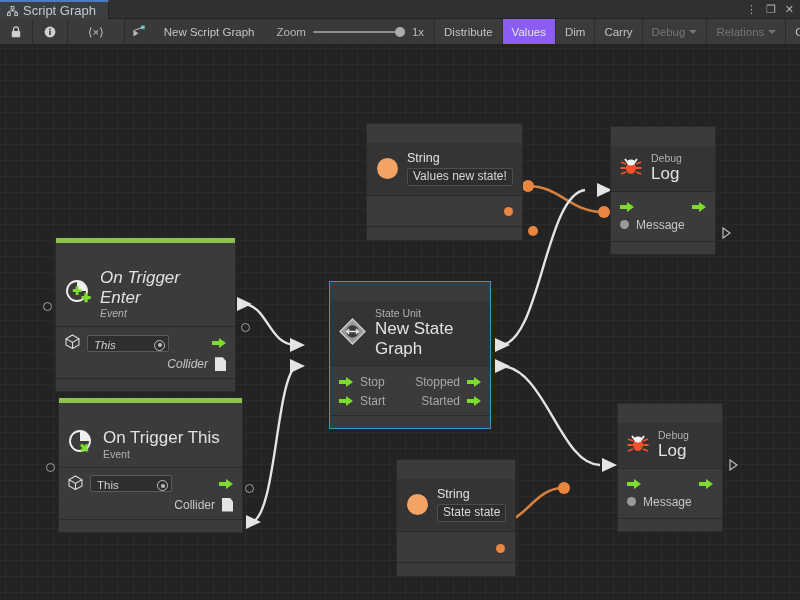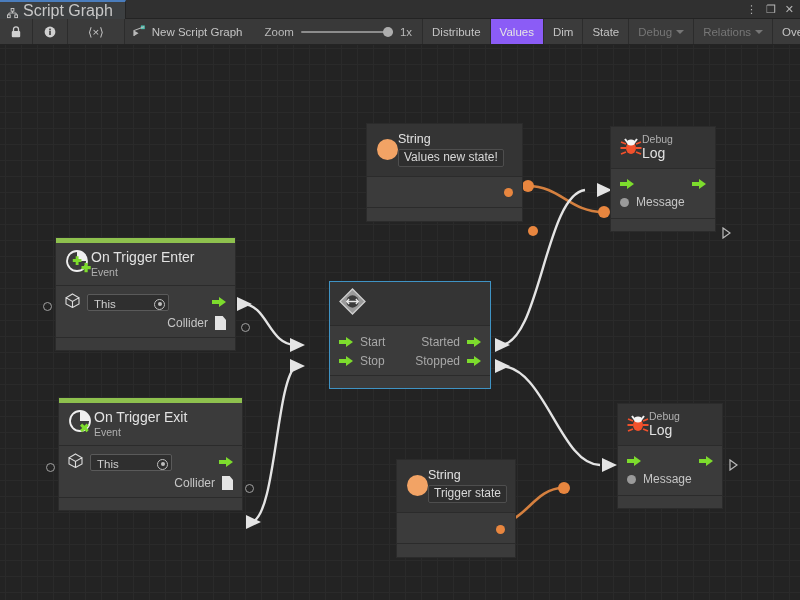--- a/index.html
+++ b/index.html
@@ -16,21 +16,21 @@
     position: absolute; left: 0; top: 0; width: 800px; height: 19px;
     background: #303030;
     border-bottom: 1px solid #232323;
   }
   .tab {
     position: absolute; left: 0; top: 0; height: 19px;
     background: #3c3f41;
     border-top: 2px solid #4a7dbd;
     display: flex; align-items: center; gap: 5px;
     padding: 0 12px 0 7px;
-    color: #c8c8c8; font-size: 16px;
+    color: #c8c8c8; font-size: 13px;
     border-right: 1px solid #232323;
   }
   .tab-icon { width: 11px; height: 11px; position: relative; flex: 0 0 auto; }
   .winbtns {
     position: absolute; right: 6px; top: 0; height: 19px;
     display: flex; align-items: center; gap: 9px;
     color: #b4b4b4;
   }
   .winbtn { font-size: 11px; line-height: 1; cursor: default; }
 
@@ -45,21 +45,21 @@
   .tb-btn {
     display: flex; align-items: center; justify-content: center;
     padding: 0 9px; border-right: 1px solid #2c2c2c;
     background: #3b3b3b; color: #c4c4c4;
     white-space: nowrap;
   }
   .tb-btn.icon { padding: 0 11px; }
   .tb-btn.active { background: #8b5cf6; color: #e6e6e6; }
   .tb-btn.disabled { color: #767676; }
   .tb-graphname {
-    display: flex; align-items: center; gap: 6px;
+    display: flex; align-items: center; gap: 18px;
     padding: 0 12px 0 8px; color: #c4c4c4; white-space: nowrap;
   }
   .tb-zoom {
     display: flex; align-items: center; gap: 7px;
     padding: 0 10px; color: #b9b9b9; white-space: nowrap;
     border-right: 1px solid #2c2c2c;
     justify-content: space-between;
   }
   .slider { position: relative; width: 92px; height: 12px; }
   .slider .track {
@@ -93,28 +93,29 @@
   .node {
     position: absolute;
     background: #3b3b3b;
     border: 1px solid #2b2b2b;
     color: #d2d2d2;
     font-size: 12px;
   }
   .node.selected { border: 1px solid #3f93c4; }
   .node-accent { height: 5px; width: 100%; }
   .node-head {
-    display: flex; align-items: center; 
+    display: flex; align-items: center; gap: 9px;
     padding: 6px 10px 7px 9px;
     background: #3b3b3b;
+    margin-top: 19px;
   }
   .node-head.dark { background: #343434; }
   .node-head-text { display: flex; flex-direction: column; line-height: 1.15; }
   .node-title-sm { font-size: 10.5px; color: #b0b0b0; }
-  .node-title-lg { font-size: 14px; color: #e2e2e2; }
+  .node-title-lg { font-size: 17px; color: #e2e2e2; }
   .node-body {
     border-top: 1px solid #2b2b2b;
     background: #3b3b3b;
     padding: 6px 0 4px 0;
   }
   .node-foot {
     border-top: 1px solid #2b2b2b;
     height: 14px; background: #3b3b3b;
   }
   .row {
@@ -243,21 +244,21 @@
       <span>Zoom</span>
       <span class="slider">
         <span class="track"></span>
         <span class="knob"></span>
       </span>
       <span>1x</span>
     </div>
     <div class="tb-btn">Distribute</div>
     <div class="tb-btn active">Values</div>
     <div class="tb-btn">Dim</div>
-    <div class="tb-btn">State</div>
+    <div class="tb-btn">Carry</div>
     <div class="tb-btn disabled">
       <span>Debug</span>
       <span class="caret"></span>
     </div>
     <div class="tb-btn disabled">
       <span>Relations</span>
       <span class="caret"></span>
     </div>
     <div class="tb-btn">Overview</div>
 
@@ -339,21 +340,21 @@
         </div>
       </div>
       <div class="node-foot" style="height:13px"></div>
     </div>
     <span class="port-tri hollow" style="left:722px; top:182px;">
       <svg width="9" height="12" viewBox="0 0 9 12">
           <polygon points="1,1 8,6 1,11" fill="none" stroke="#bbbbbb" stroke-width="1.2"></polygon>
         </svg>
     </span>
 
-    <div class="node" style="left:55px; top:192px; width:181px;">
+    <div class="node" style="left:55px; top:192px; width:181px;font-style:italic;">
       <div class="node-accent" style="background:#8ec14e"></div>
       <div class="node-head">
         <span>
           <svg width="26" height="26" viewBox="0 0 26 26">
             <circle cx="12" cy="12" r="10" fill="none" stroke="#f0f0f0" stroke-width="1.8"></circle>
             <path d="M12 2 A10 10 0 0 1 22 12 L12 12 Z" fill="#f0f0f0"></path>
             <path d="M17 17 h4 v-4 h4 v4 h4" fill="none"></path>
             <path d="M15 21 h4 v-4 h4 v4 h4 v4 h-4 v4 h-4 v-4 h-4 z" fill="#7ddc2d" transform="translate(-3,-5) scale(0.72)"></path>
             <path d="M16.5 17 h3 v-3 h3.2 v3 h3 v3.2 h-3 v3 h-3.2 v-3 h-3 z" fill="#7ddc2d"></path>
           </svg>
@@ -395,58 +396,62 @@
 
     <div class="node selected" style="left:329px; top:236px; width:162px;">
       <div class="node-head dark">
         <span>
           <svg width="27" height="27" viewBox="0 0 28 28">
             <polygon points="14,1 27,14 14,27 1,14" fill="#9a9a9a" stroke="#cfcfcf" stroke-width="1.3"></polygon>
             <circle cx="14" cy="14" r="6.4" fill="#3b3b3b"></circle>
             <path d="M8.5 14 h11 M10.5 11.5 L8 14 L10.5 16.5 M17.5 11.5 L20 14 L17.5 16.5" stroke="#e8e8e8" stroke-width="1.4" fill="none"></path>
           </svg>
         </span>
+        <span class="node-head-text">
+          <span class="node-title-sm">State Unit</span>
+          <span class="node-title-lg">New  State  Graph</span>
+        </span>
       </div>
       <div class="node-body" style="padding:6px 0 5px 0;">
         <div class="row" style="min-height:19px;">
           <span class="left">
             <span class="arrow-green"></span>
+            <span class="label dim">Stop</span>
+          </span>
+          <span class="right">
+            <span class="label dim">Stopped</span>
+            <span class="arrow-green"></span>
+          </span>
+        </div>
+        <div class="row" style="min-height:19px;">
+          <span class="left">
+            <span class="arrow-green"></span>
             <span class="label dim">Start</span>
           </span>
           <span class="right">
             <span class="label dim">Started</span>
-            <span class="arrow-green"></span>
-          </span>
-        </div>
-        <div class="row" style="min-height:19px;">
-          <span class="left">
-            <span class="arrow-green"></span>
-            <span class="label dim">Stop</span>
-          </span>
-          <span class="right">
-            <span class="label dim">Stopped</span>
             <span class="arrow-green"></span>
           </span>
         </div>
       </div>
       <div class="node-foot" style="height:13px"></div>
     </div>
 
     <div class="node" style="left:58px; top:352px; width:185px;">
       <div class="node-accent" style="background:#8ec14e"></div>
       <div class="node-head">
         <span>
           <svg width="26" height="26" viewBox="0 0 26 26">
             <circle cx="12" cy="12" r="10" fill="none" stroke="#f0f0f0" stroke-width="1.8"></circle>
             <path d="M12 2 A10 10 0 0 1 22 12 L12 12 Z" fill="#f0f0f0"></path>
             <path d="M14.2 14.5 L16.4 16.7 L18.6 14.5 L20.8 16.7 L18.6 18.9 L20.8 21.1 L18.6 23.3 L16.4 21.1 L14.2 23.3 L12 21.1 L14.2 18.9 L12 16.7 Z" fill="#7ddc2d"></path>
           </svg>
         </span>
         <span class="node-head-text">
-          <span class="node-title-lg">On Trigger Exit</span>
+          <span class="node-title-lg">On Trigger This</span>
           <span class="node-title-sm">Event</span>
         </span>
       </div>
       <div class="node-body" style="padding:5px 0 4px 0;">
         <div class="row">
           <span class="left">
             <span>
               <svg width="15" height="15" viewBox="0 0 15 15">
                 <path d="M7.5 1 L14 4.7 L7.5 8.4 L1 4.7 Z M1 4.7 V11 L7.5 14.5 V8.4 M14 4.7 V11 L7.5 14.5" fill="none" stroke="#dcdcdc" stroke-width="1.1"></path>
               </svg>
@@ -471,21 +476,21 @@
       <div class="node-foot" style="height:13px"></div>
     </div>
     <span class="port-hollow" style="left:46px; top:418px;"></span>
     <span class="port-hollow" style="left:245px; top:439px;"></span>
 
     <div class="node" style="left:396px; top:414px; width:120px;">
       <div class="node-head dark" style="padding:8px 10px 9px 10px">
         <span class="dot-orange big"></span>
         <span class="node-head-text">
           <span class="node-title-lg" style="font-size:12.5px">String</span>
-          <span class="str-field" style="margin-top:3px">Trigger state</span>
+          <span class="str-field" style="margin-top:3px">State state</span>
         </span>
       </div>
       <div class="node-body" style="padding:0; height:31px; position:relative;">
         <span class="dot-orange" style="position:absolute; right:10px; top:12px;"></span>
       </div>
       <div class="node-foot"></div>
     </div>
 
     <div class="node" style="left:617px; top:358px; width:106px;">
       <div class="node-head dark">

